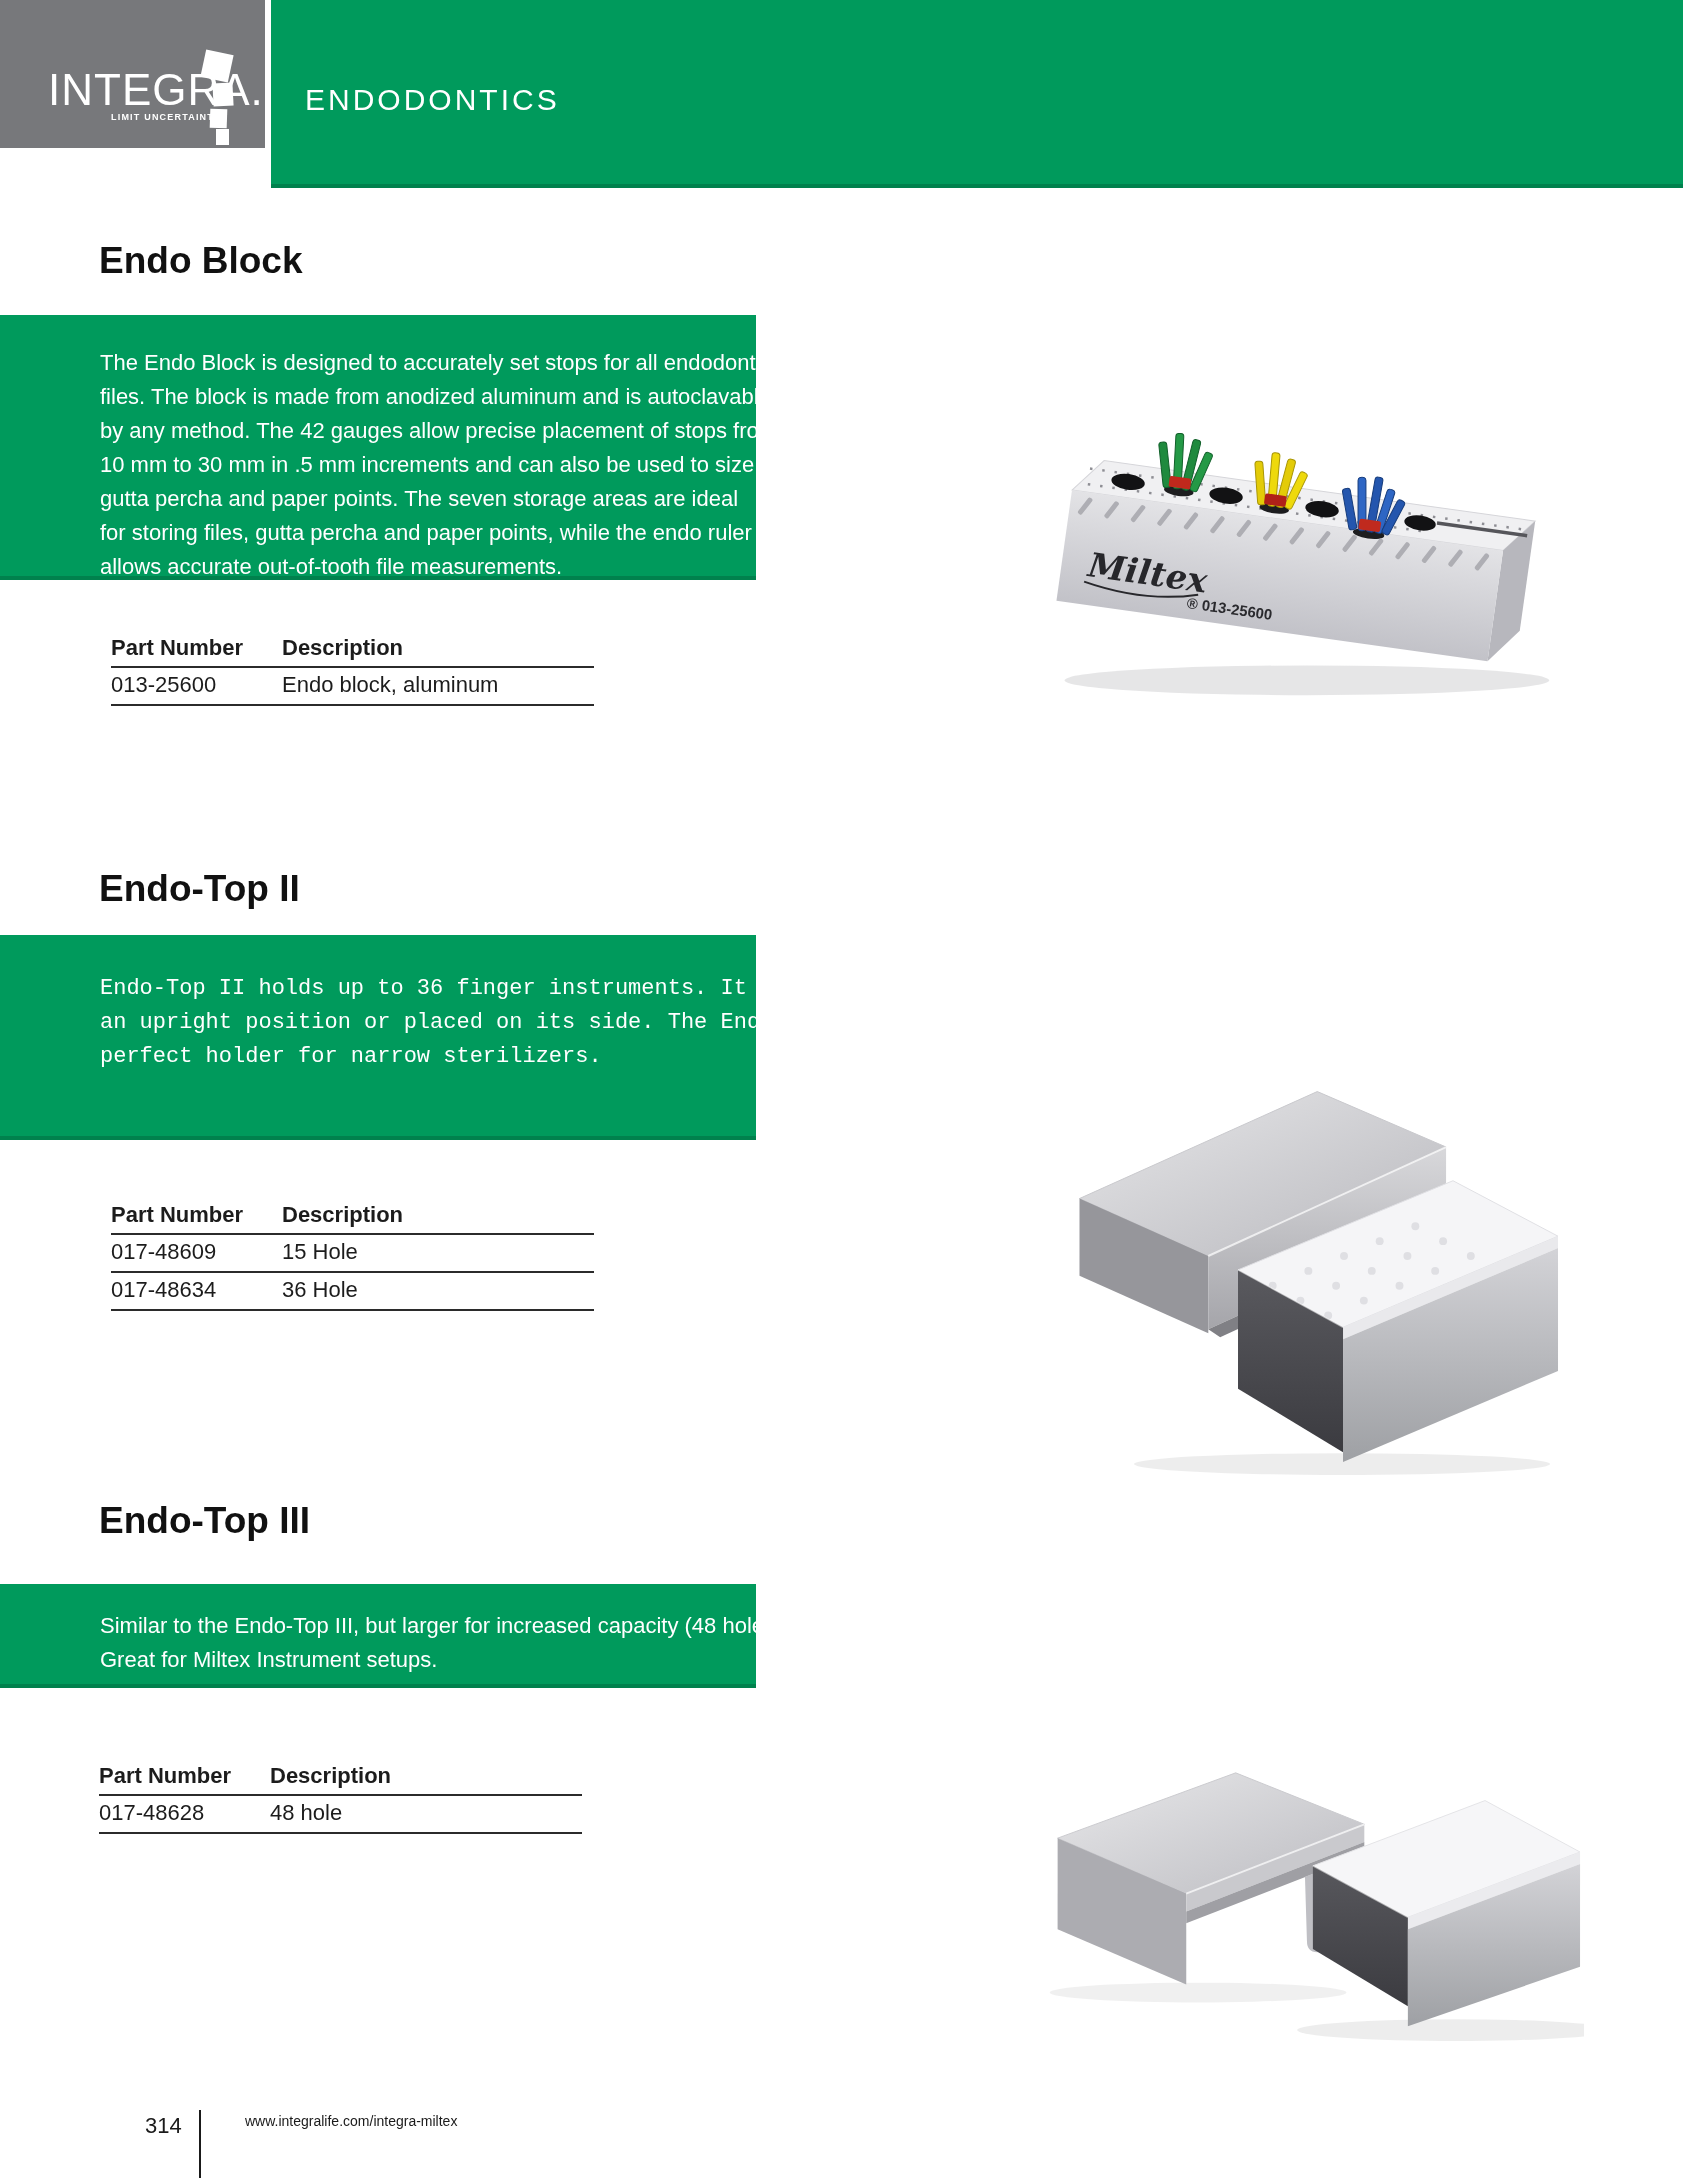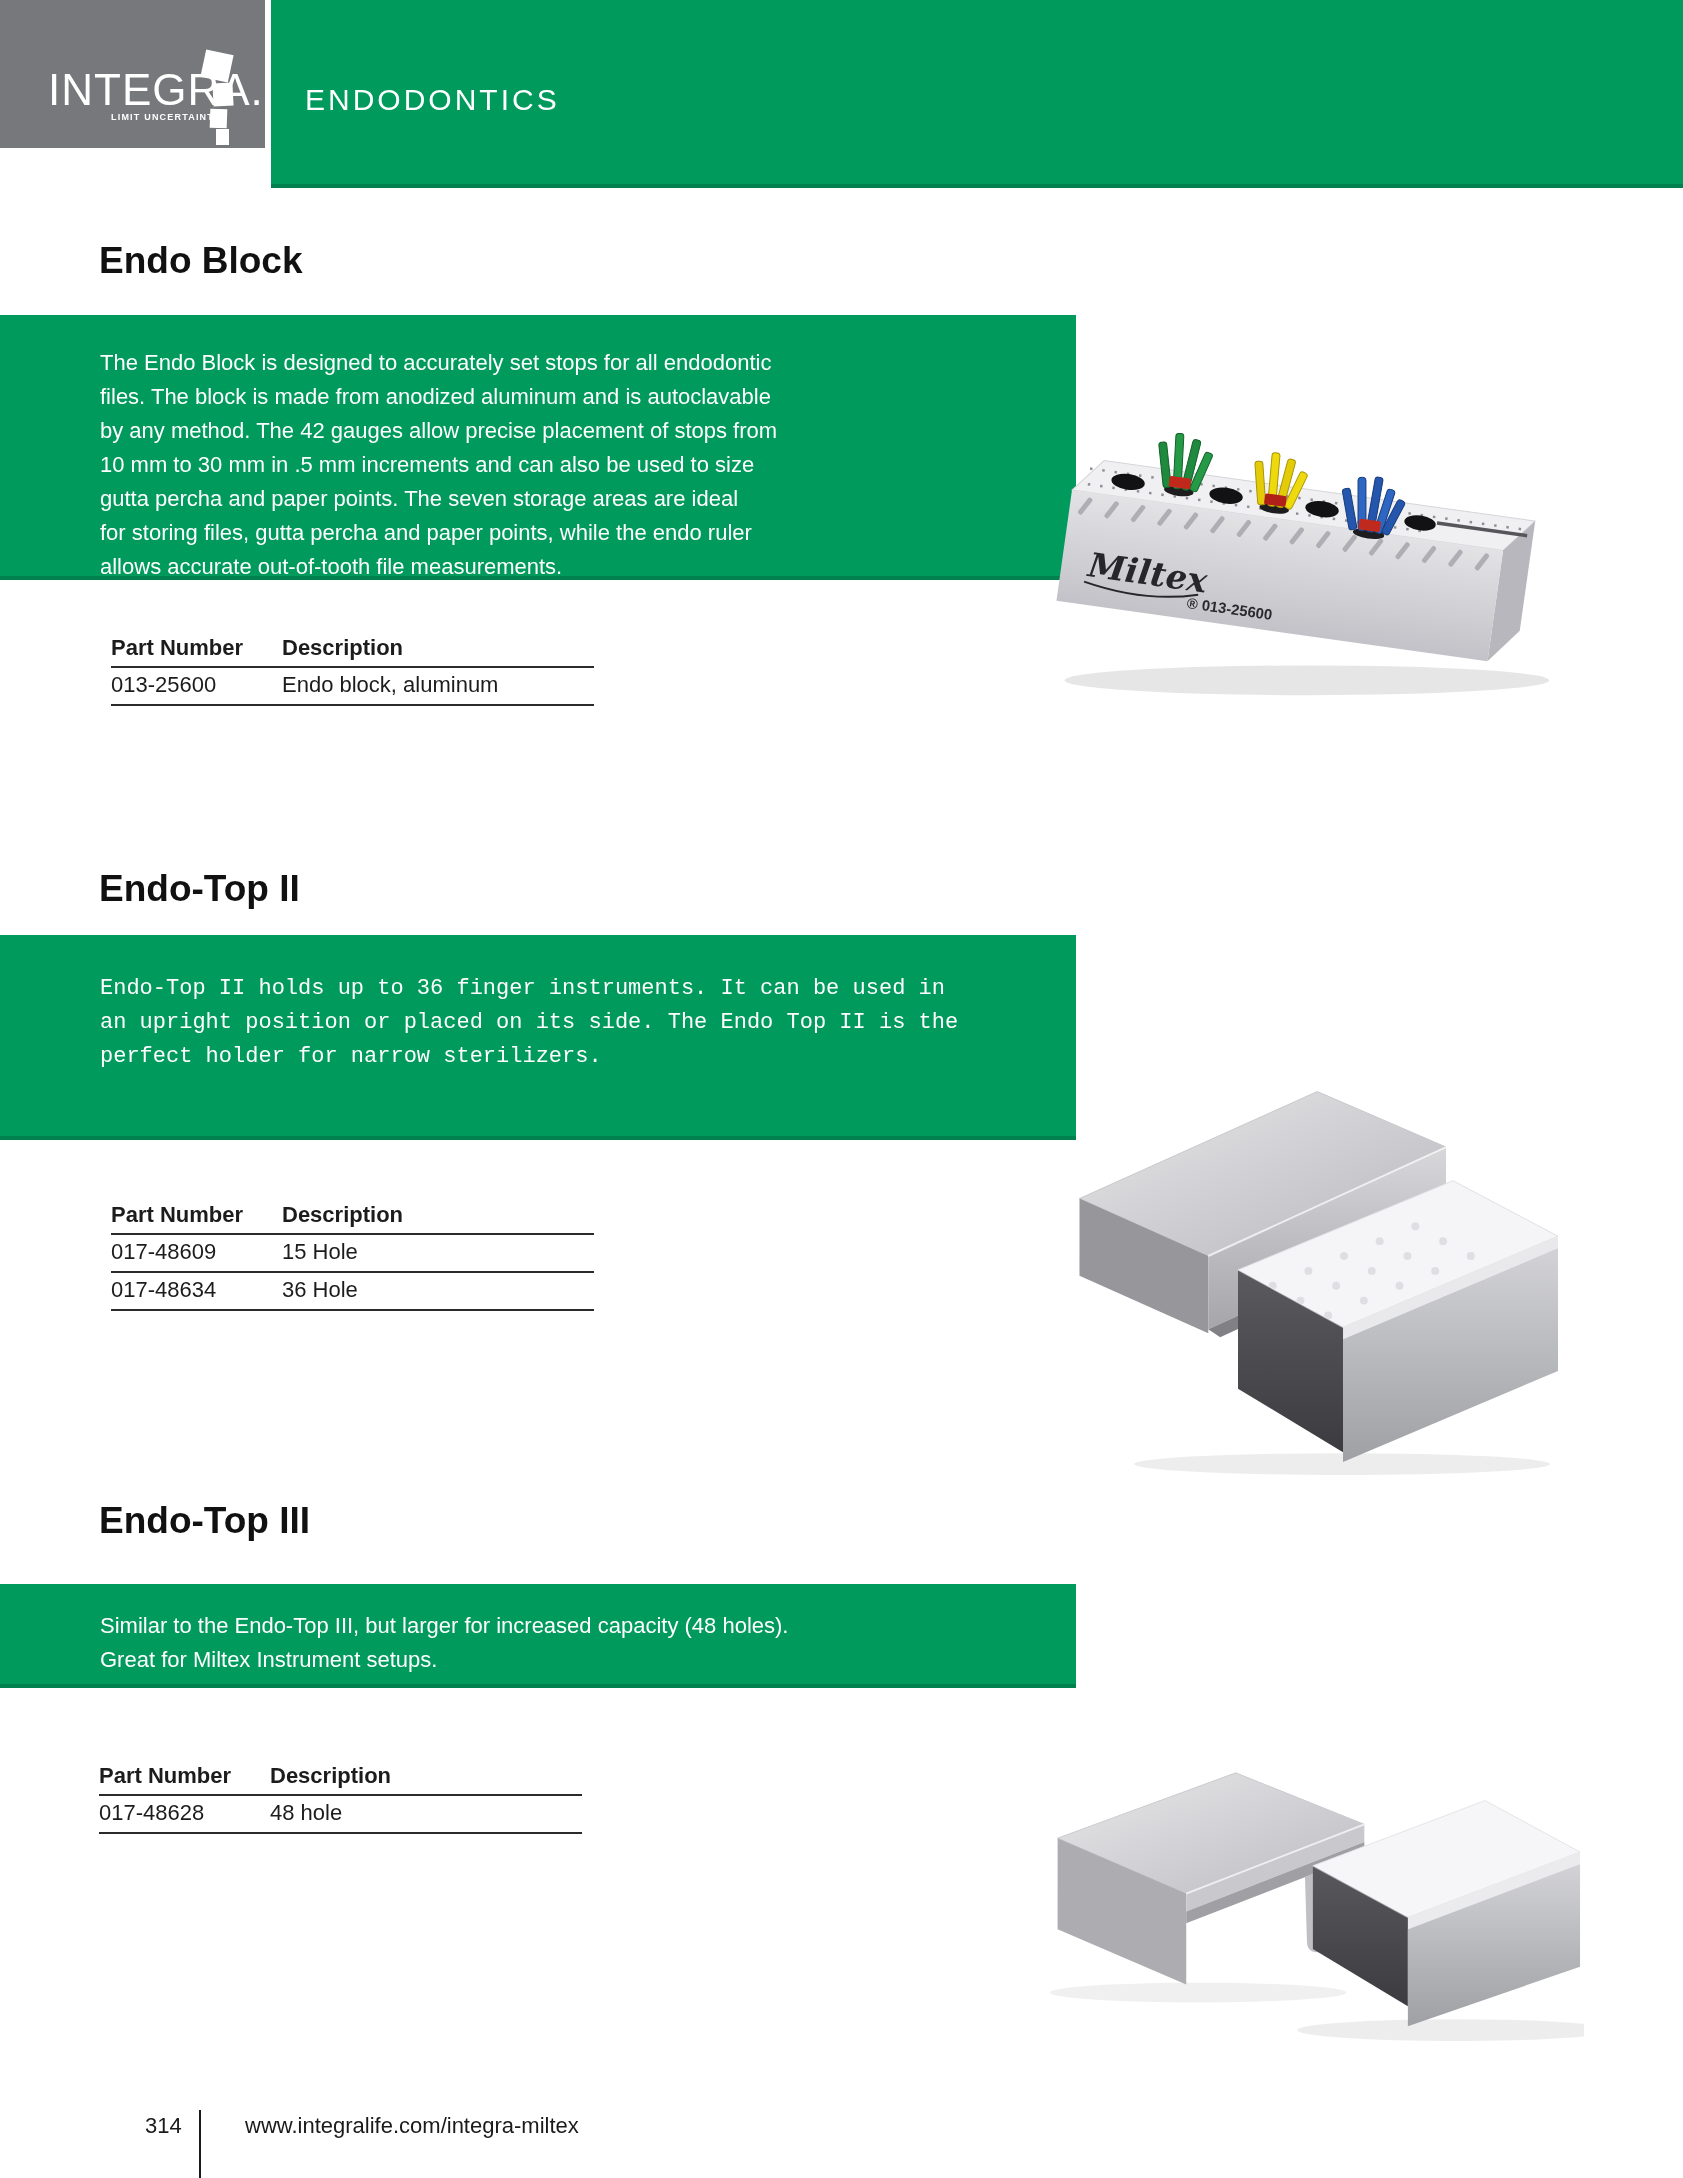--- a/index.html
+++ b/index.html
@@ -16,21 +16,21 @@
   .sq2{left:213px;top:83px;width:20px;height:23px;transform:rotate(-3deg);}
   .sq3{left:210px;top:109px;width:17px;height:19px;transform:rotate(2deg);}
   .sq4{left:216px;top:129px;width:13px;height:16px;}
   .header-green{position:absolute;left:271px;top:0;width:1412px;height:188px;background:#009A5C;
     border-bottom:4px solid #00814D;box-sizing:border-box;}
   .banner-title{position:absolute;left:34px;top:83px;font-size:30px;letter-spacing:3px;color:#fff;font-weight:400;}
   
   .section-title{position:absolute;left:99px;font-size:37px;font-weight:bold;color:#111;}
   .st1{top:240px;} .st2{top:868px;} .st3{top:1500px;}
   
-  .green-box{position:absolute;left:0;width:1076px;background:#009A5C;border-bottom:4px solid #00814D;
+  .green-box{position:absolute;left:0;width:756px;background:#009A5C;border-bottom:4px solid #00814D;
     box-sizing:border-box;color:#fff;}
   .gb1{top:315px;height:265px;padding:31px 0 0 100px;}
   .gb2{top:935px;height:205px;padding:37px 15px 0 100px;font-family:Liberation Mono, monospace;}
   .gb3{top:1584px;height:104px;padding:25px 0 0 100px;}
   .desc-line{font-size:22px;line-height:34px;white-space:nowrap;}
   
   .ptable{position:absolute;width:483px;font-size:22px;color:#1c1c1c;}
   .t1{left:111px;top:635px;} .t2{left:111px;top:1202px;} .t3{left:99px;top:1763px;}
   .trow{display:flex;border-bottom:2px solid #2b2b2b;align-items:flex-end;}
   .thead{padding-bottom:5px;font-weight:bold;justify-content:space-between;}
@@ -38,21 +38,21 @@
   .c1{width:171px;flex:none;}
   .c2{flex:1;}
   
   .product-img{position:absolute;}
   .img1{left:1020px;top:411px;}
   .img2{left:1025px;top:1040px;}
   .img3{left:1020px;top:1747px;}
   
   .page-num{position:absolute;left:145px;top:2113px;font-size:22px;}
   .footer-divider{position:absolute;left:199px;top:2110px;width:2px;height:68px;background:#1a1a1a;}
-  .footer-url{position:absolute;left:245px;top:2113px;font-size:22px;color:#1a1a1a;text-decoration:none;}
+  .footer-url{position:absolute;left:245px;top:2113px;font-size:14px;color:#1a1a1a;text-decoration:none;}
 </style>
 </head>
 <body>
 
 <div class="page">
 
   <div class="header-gray">
     <div class="brand-name">INTEGRA.</div>
     <div class="brand-tagline">LIMIT UNCERTAINTY</div>
     <div>

